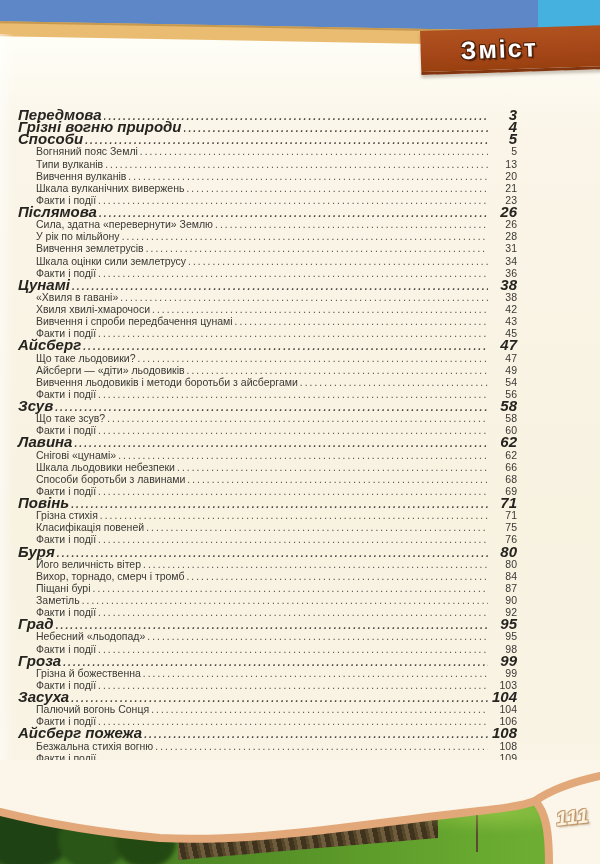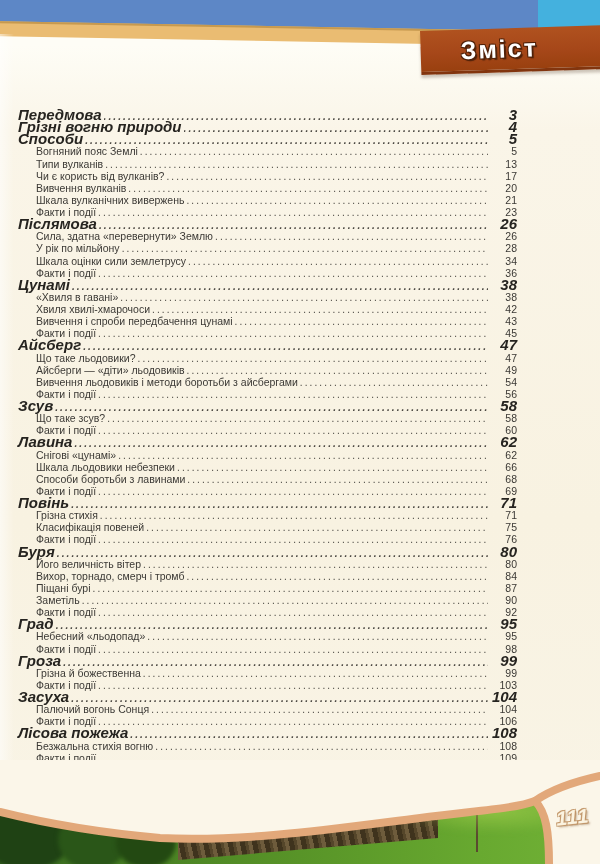--- a/index.html
+++ b/index.html
@@ -99,25 +99,20 @@
         <span class="lbl">Вогняний пояс Землі</span>
         <span class="dots"></span>
         <span class="pg">5</span>
       </div>
       <div class="row sub">
         <span class="lbl">Типи вулканів</span>
         <span class="dots"></span>
         <span class="pg">13</span>
       </div>
       <div class="row sub">
-        <span class="lbl">Чи є користь від вулканів?</span>
-        <span class="dots"></span>
-        <span class="pg">17</span>
-      </div>
-      <div class="row sub">
         <span class="lbl">Вивчення вулканів</span>
         <span class="dots"></span>
         <span class="pg">20</span>
       </div>
       <div class="row sub">
         <span class="lbl">Шкала вулканічних вивержень</span>
         <span class="dots"></span>
         <span class="pg">21</span>
       </div>
       <div class="row sub">
@@ -134,20 +129,25 @@
         <span class="lbl">Сила, здатна «перевернути» Землю</span>
         <span class="dots"></span>
         <span class="pg">26</span>
       </div>
       <div class="row sub">
         <span class="lbl">У рік по мільйону</span>
         <span class="dots"></span>
         <span class="pg">28</span>
       </div>
       <div class="row sub">
+        <span class="lbl">Вивчення землетрусів</span>
+        <span class="dots"></span>
+        <span class="pg">31</span>
+      </div>
+      <div class="row sub">
         <span class="lbl">Шкала оцінки сили землетрусу</span>
         <span class="dots"></span>
         <span class="pg">34</span>
       </div>
       <div class="row sub">
         <span class="lbl">Факти і події</span>
         <span class="dots"></span>
         <span class="pg">36</span>
       </div>
       <div class="row top">
@@ -329,21 +329,21 @@
         <span class="lbl">Палючий вогонь Сонця</span>
         <span class="dots"></span>
         <span class="pg">104</span>
       </div>
       <div class="row sub">
         <span class="lbl">Факти і події</span>
         <span class="dots"></span>
         <span class="pg">106</span>
       </div>
       <div class="row top">
-        <span class="lbl">Лісова пожежа</span>
+        <span class="lbl">Айсберг пожежа</span>
         <span class="dots"></span>
         <span class="pg">108</span>
       </div>
       <div class="row sub">
         <span class="lbl">Безжальна стихія вогню</span>
         <span class="dots"></span>
         <span class="pg">108</span>
       </div>
       <div class="row sub">
         <span class="lbl">Факти і події</span>

